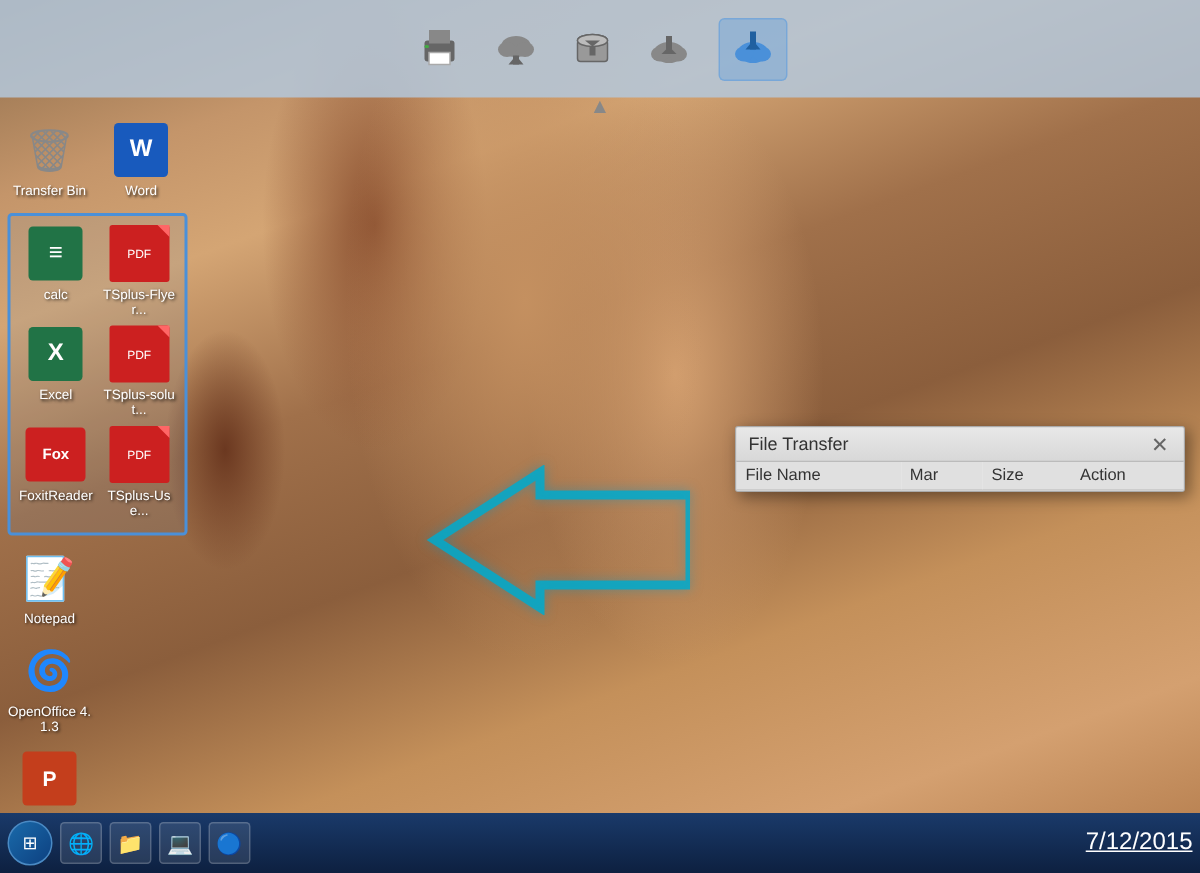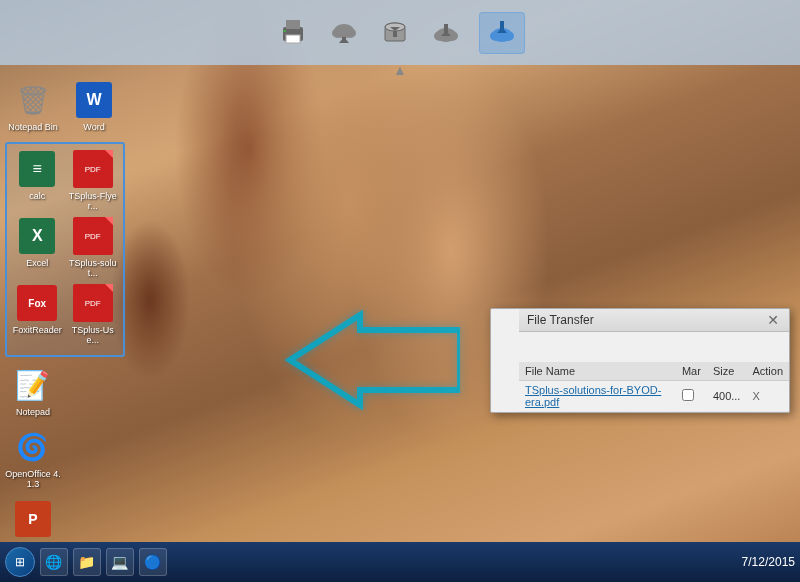--- a/index.html
+++ b/index.html
@@ -174,48 +174,48 @@
       justify-content: center;
       cursor: pointer;
       color: white;
       font-size: 14px;
     }
 
     .taskbar-spacer { flex: 1; }
 
     .taskbar-time {
       color: white;
-      font-size: 12px;
+      font-size: 16px;
       text-align: right;
+      text-decoration: underline;
     }
 
     
     .big-arrow {
       position: absolute;
       top: 310px;
       left: 280px;
       z-index: 60;
     }
 
     .big-arrow svg {
       filter: drop-shadow(0 0 4px rgba(0,150,200,0.5));
     }
 
     
     .file-transfer-dialog {
       position: absolute;
-      top: 308px;
+      top: 284px;
       left: 490px;
       width: 300px;
       background: #f0f0f0;
       border: 1px solid #aaa;
       box-shadow: 3px 3px 10px rgba(0,0,0,0.4);
       z-index: 200;
       border-radius: 2px;
-      padding-left: 28px;
     }
 
     .dialog-titlebar {
       background: linear-gradient(to bottom, #e8e8e8, #d8d8d8);
       padding: 4px 8px;
       display: flex;
       justify-content: space-between;
       align-items: center;
       border-bottom: 1px solid #bbb;
       font-size: 12px;
@@ -241,21 +241,20 @@
       cursor: pointer;
       font-size: 11px;
       color: #555;
       border-radius: 2px;
     }
 
     .file-table {
       width: 100%;
       border-collapse: collapse;
       font-size: 11px;
-      margin-top: 30px;
     }
 
     .file-table th {
       background: #e0e0e0;
       padding: 3px 6px;
       text-align: left;
       border-bottom: 1px solid #ccc;
       font-weight: normal;
       color: #333;
     }
@@ -367,21 +366,21 @@
     </div>
   </div>
 
   <div class="chevron-down">▲</div>
 
   <div class="desktop-icons">
 
     <div class="desktop-icon-row">
       <div class="desktop-icon">
         <div class="desktop-icon-img icon-recycle">🗑</div>
-        <div class="desktop-icon-label">Notepad Bin</div>
+        <div class="desktop-icon-label">Transfer Bin</div>
       </div>
       <div class="desktop-icon">
         <div class="desktop-icon-img">
           <div class="icon-word">W</div>
         </div>
         <div class="desktop-icon-label">Word</div>
       </div>
     </div>
 
     <div class="selected-group">
@@ -472,26 +471,20 @@
     <table class="file-table">
       <thead>
         <tr>
           <th>File Name</th>
           <th>Mar</th>
           <th>Size</th>
           <th>Action</th>
         </tr>
       </thead>
       <tbody id="file-table-body">
-          <tr>
-            <td><span class="file-link">TSplus-solutions-for-BYOD-era.pdf</span></td>
-            <td><input type="checkbox" class="file-checkbox" style=""></td>
-            <td>400...</td>
-            <td><span class="file-delete">X</span></td>
-          </tr>
         </tbody>
     </table>
   </div>
 
   <div class="taskbar-bottom">
     <div class="start-btn">⊞</div>
     <div class="taskbar-btn">🌐</div>
     <div class="taskbar-btn">📁</div>
     <div class="taskbar-btn">💻</div>
     <div class="taskbar-btn">🔵</div>

